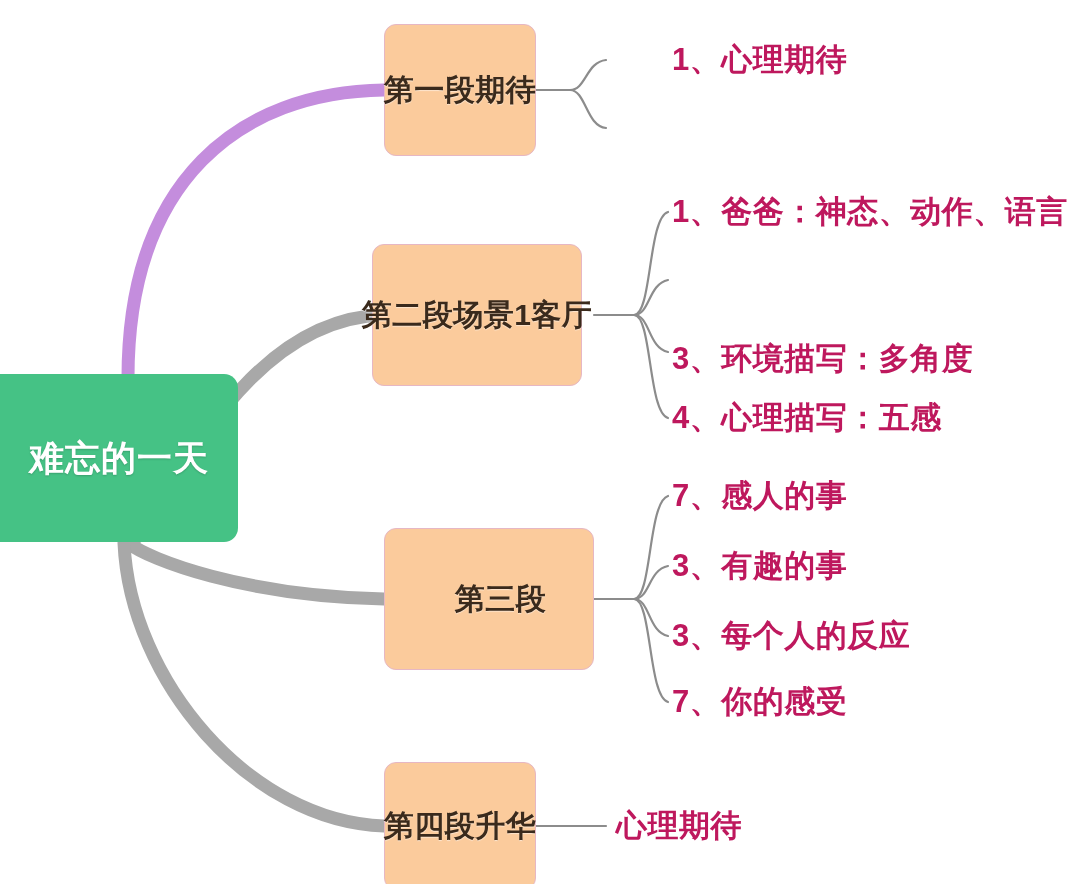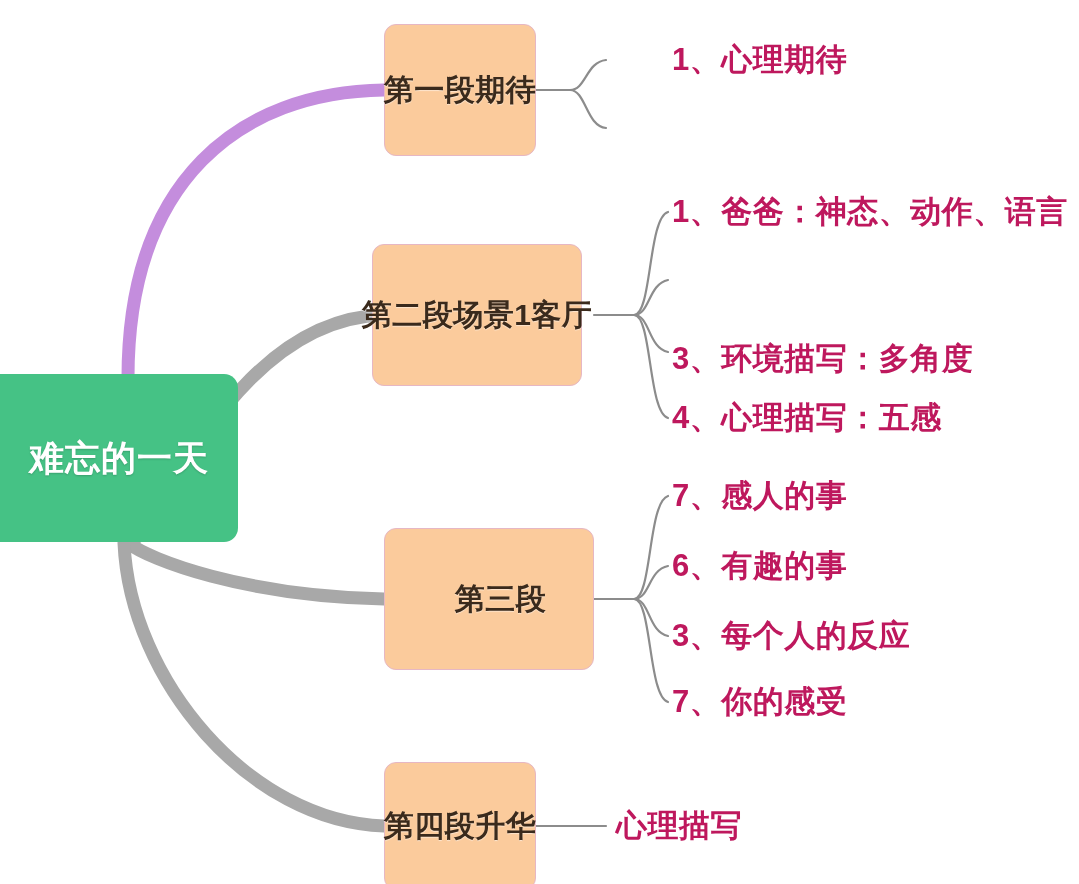--- a/index.html
+++ b/index.html
@@ -130,23 +130,23 @@
     <span class="line">场景1客厅</span>
   </div>
   <div class="leaf" style="left:672px; top:212px;">1、爸爸：神态、动作、语言</div>
   <div class="leaf" style="left:672px; top:352px;margin-top:7px;">3、环境描写：多角度</div>
   <div class="leaf" style="left:672px; top:418px;">4、心理描写：五感</div>
 
   <div class="node branch-node" id="branch-2">
     <span class="line">第三段</span>
   </div>
   <div class="leaf" style="left:672px; top:496px;">7、感人的事</div>
-  <div class="leaf" style="left:672px; top:566px;">6、有趣的事</div>
+  <div class="leaf" style="left:672px; top:566px;">3、有趣的事</div>
   <div class="leaf" style="left:672px; top:636px;">3、每个人的反应</div>
   <div class="leaf" style="left:672px; top:702px;">7、你的感受</div>
 
   <div class="node branch-node" id="branch-3">
     <span class="line">第四段</span>
     <span class="line">升华</span>
   </div>
-  <div class="leaf" style="left:616px; top:826px;">心理描写</div>
+  <div class="leaf" style="left:616px; top:826px;">心理期待</div>
 
 </div>
 
 </body></html>

